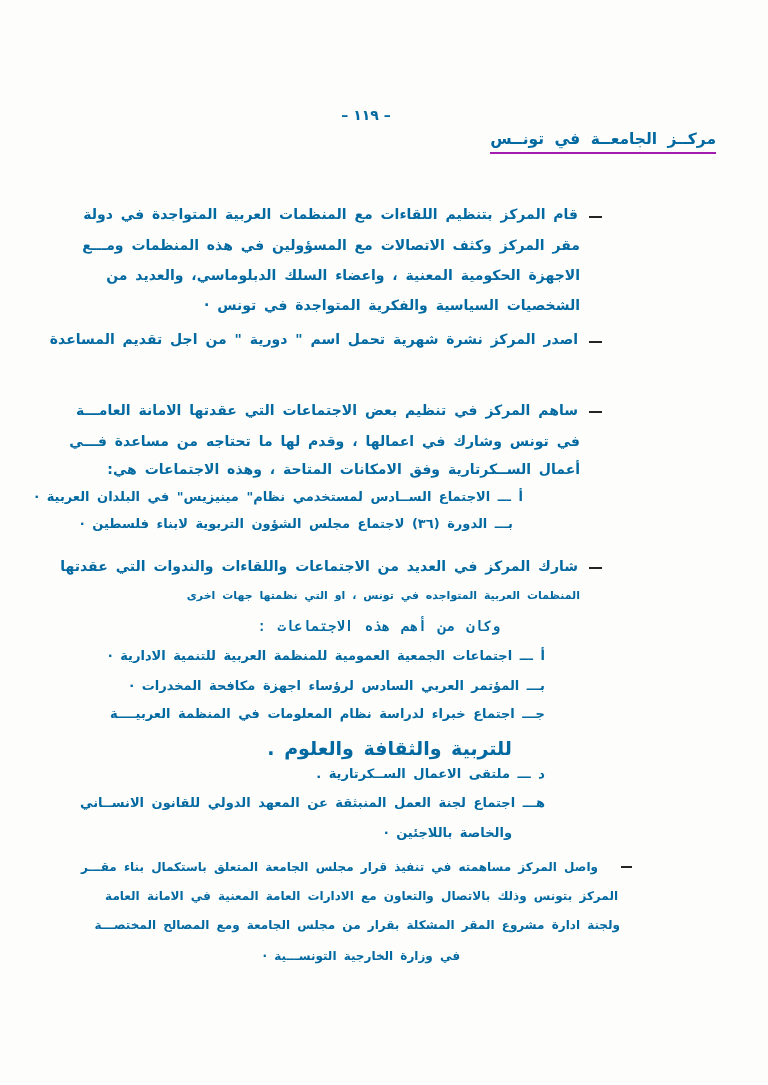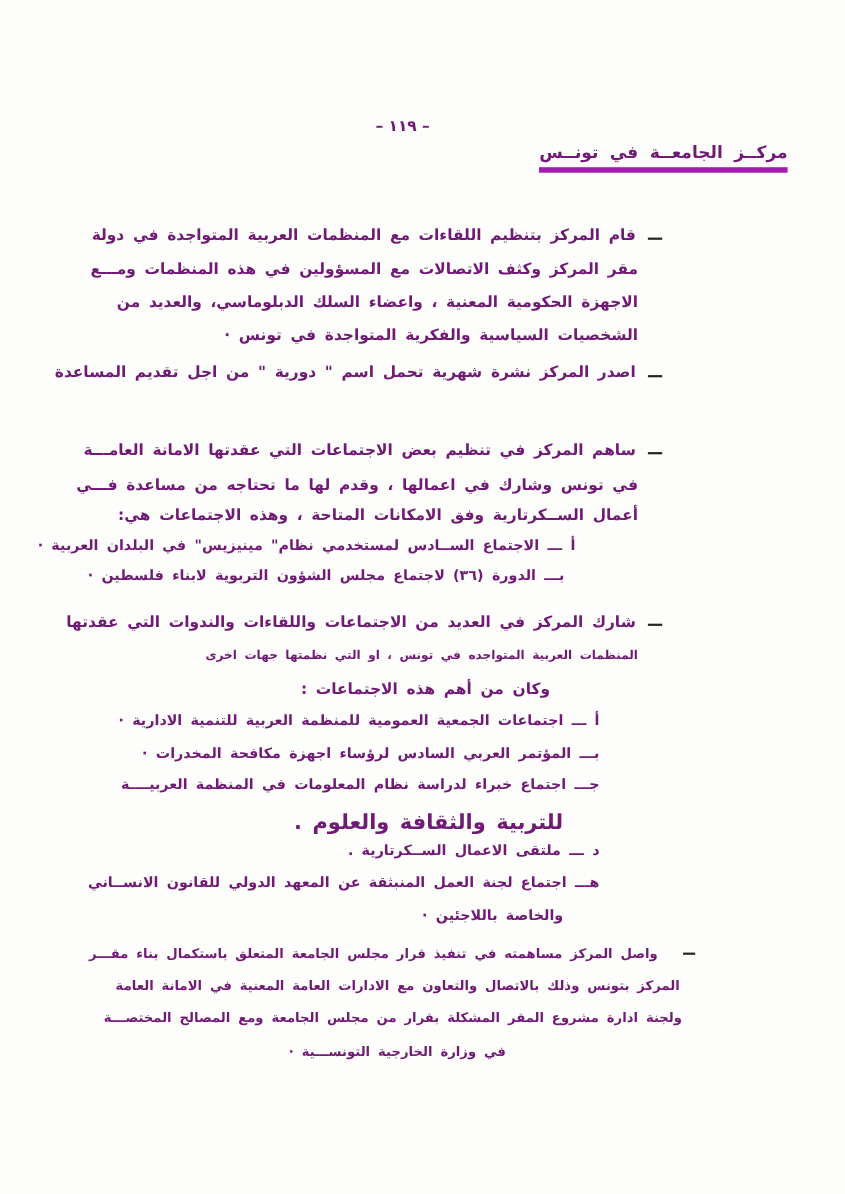--- a/index.html
+++ b/index.html
@@ -4,34 +4,34 @@
 <style>
   html,body{margin:0;padding:0;}
   body{background:#ffffff;}
   .sheet{
     position:relative;
     width:768px;height:1085px;
     margin:0 auto;
     background:#fdfdfb;
     overflow:hidden;
     font-family:"DejaVu Sans",sans-serif;
-    color:#701a75;
+    color:#0369a1;
     font-weight:700;
   }
   .page-number{
     position:absolute;top:107px;left:316px;width:100px;
     text-align:center;font-size:14px;letter-spacing:2px;
     direction:rtl;white-space:nowrap;
   }
   .doc-title{
     position:absolute;top:130px;right:52px;
     direction:rtl;white-space:nowrap;
     font-size:15.5px;word-spacing:5px;
     padding-bottom:4px;
-    border-bottom:5px solid #a21caf;
+    border-bottom:2px solid #a21caf;
   }
   .line{
     position:absolute;
     direction:rtl;white-space:nowrap;
     word-spacing:3px;
     line-height:1.25;
   }
   .bullet-dash{
     position:absolute;
     width:13px;height:2px;background:#242424;
@@ -53,21 +53,21 @@
     <div class="line" style="top: 331px; right: 190px; font-size: 14px;">اصدر المركز نشرة شهرية تحمل اسم " دورية " من اجل تقديم المساعدة</div>
     <div class="bullet-dash" style="top: 411px; right: 166px; width: 13px;"></div>
     <div class="line" style="top: 402px; right: 190px; font-size: 14px;">ساهم المركز في تنظيم بعض الاجتماعات التي عقدتها الامانة العامـــة</div>
     <div class="line" style="top: 433px; right: 188px; font-size: 14px;">في تونس وشارك في اعمالها ، وقدم لها ما تحتاجه من مساعدة فـــي</div>
     <div class="line" style="top: 461px; right: 188px; font-size: 14px;">أعمال الســكرتارية وفق الامكانات المتاحة ، وهذه الاجتماعات هي:</div>
     <div class="line" style="top: 489px; right: 245px; font-size: 13px;">أ ـــ الاجتماع الســادس لمستخدمي نظام" مينيزيس" في البلدان العربية ·</div>
     <div class="line" style="top: 516px; right: 255px; font-size: 13px;">بـــ الدورة (٣٦) لاجتماع مجلس الشؤون التربوية لابناء فلسطين ·</div>
     <div class="bullet-dash" style="top: 567px; right: 166px; width: 13px;"></div>
     <div class="line" style="top: 558px; right: 190px; font-size: 14px;">شارك المركز في العديد من الاجتماعات واللقاءات والندوات التي عقدتها</div>
     <div class="line" style="top: 589px; right: 188px; font-size: 11px;">المنظمات العربية المتواجده في تونس ، او التي نظمتها جهات اخرى</div>
-    <div class="line" style="top: 619px; right: 268px; font-size: 14px;">وكان من أهم هذه الاجتماعات :</div>
+    <div class="line" style="top: 619px; right: 268px; font-size: 14px; font-family: Liberation Mono, monospace;">وكان من أهم هذه الاجتماعات :</div>
     <div class="line" style="top: 648px; right: 223px; font-size: 13px;">أ ـــ اجتماعات الجمعية العمومية للمنظمة العربية للتنمية الادارية ·</div>
     <div class="line" style="top: 678px; right: 223px; font-size: 13px;">بـــ المؤتمر العربي السادس لرؤساء اجهزة مكافحة المخدرات ·</div>
     <div class="line" style="top: 706px; right: 223px; font-size: 13px;">جـــ اجتماع خبراء لدراسة نظام المعلومات في المنظمة العربيــــة</div>
     <div class="line" style="top: 737px; right: 256px; font-size: 19px;">للتربية والثقافة والعلوم .</div>
     <div class="line" style="top: 766px; right: 223px; font-size: 13px;">د ـــ ملتقى الاعمال الســكرتارية .</div>
     <div class="line" style="top: 795px; right: 223px; font-size: 13px;">هـــ اجتماع لجنة العمل المنبثقة عن المعهد الدولي للقانون الانســاني</div>
     <div class="line" style="top: 825px; right: 256px; font-size: 13px;">والخاصة باللاجئين ·</div>
     <div class="bullet-dash" style="top: 866px; right: 136px; width: 11px;"></div>
     <div class="line" style="top: 860px; right: 170px; font-size: 12px;">واصل المركز مساهمته في تنفيذ قرار مجلس الجامعة المتعلق باستكمال بناء مقـــر</div>
     <div class="line" style="top: 889px; right: 150px; font-size: 12px;">المركز بتونس وذلك بالاتصال والتعاون مع الادارات العامة المعنية في الامانة العامة</div>

